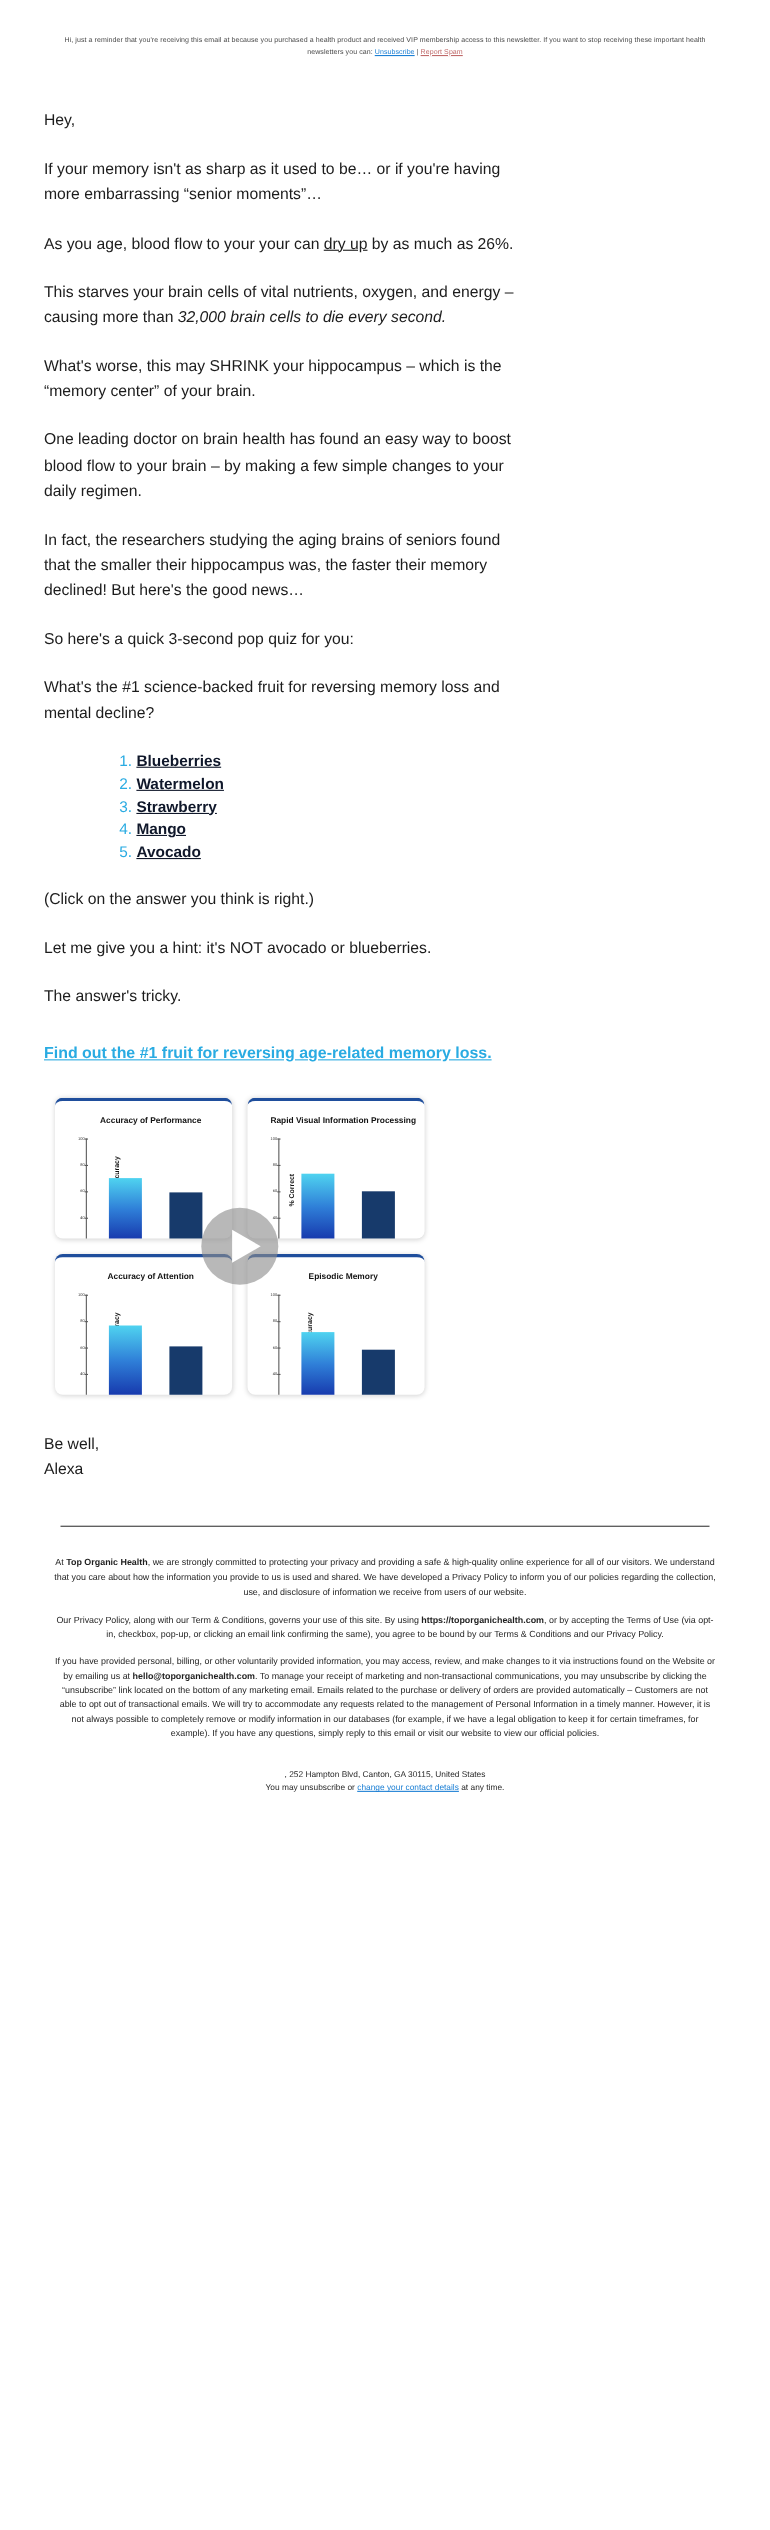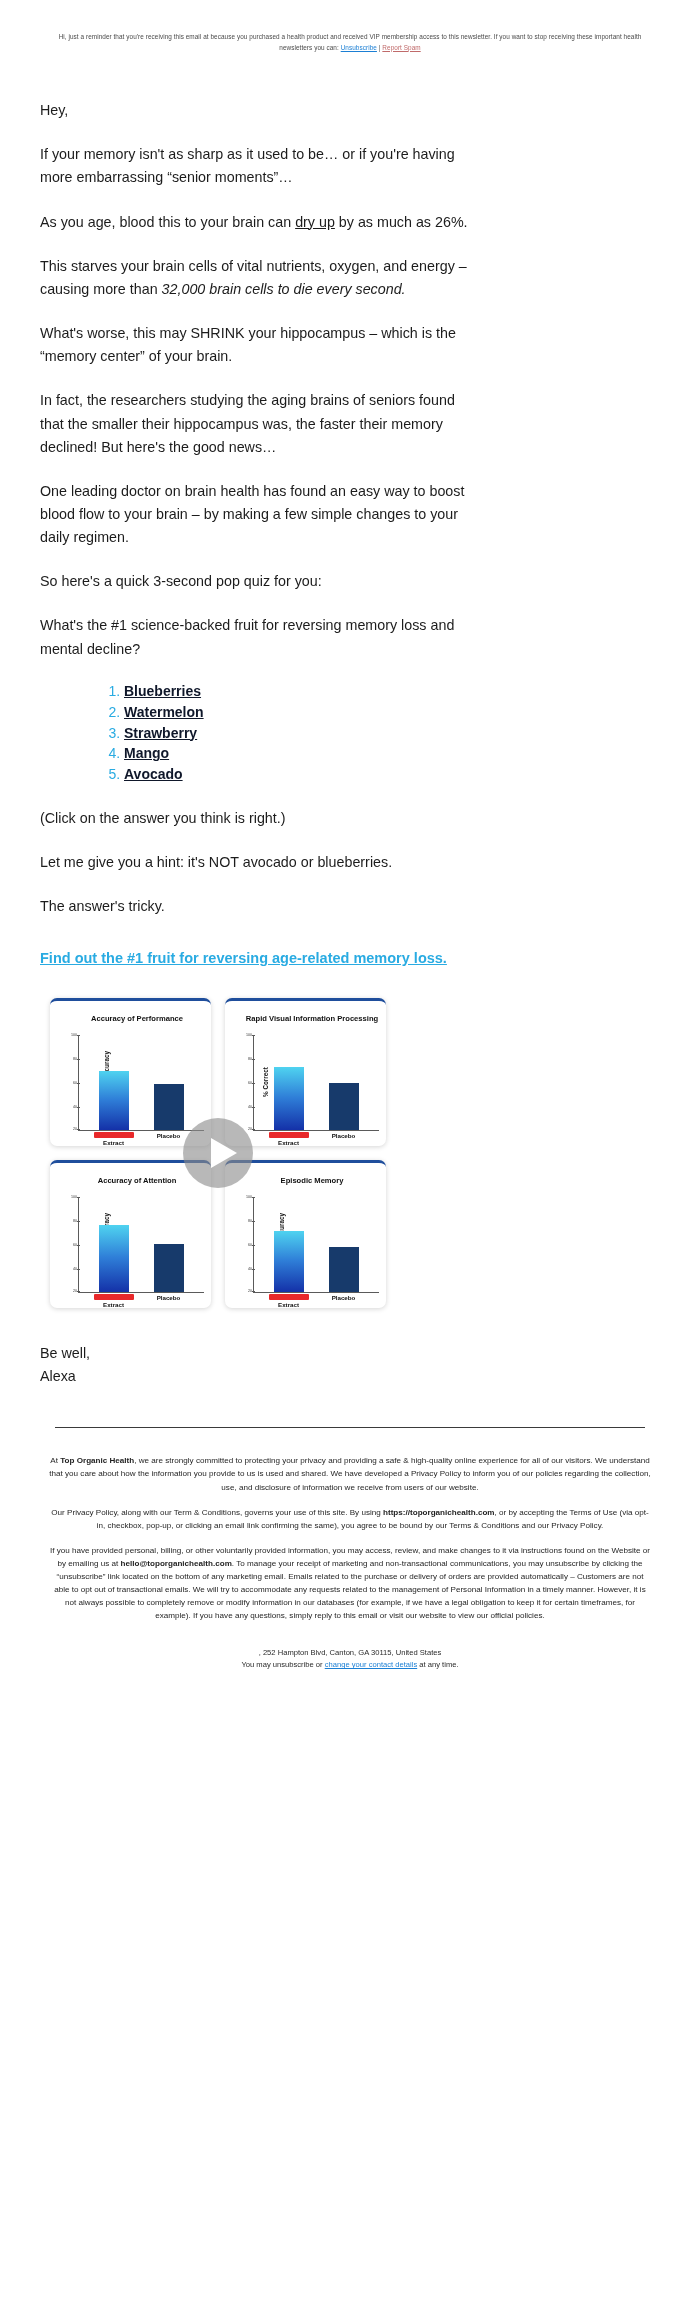--- a/index.html
+++ b/index.html
@@ -85,21 +85,21 @@
     display: grid;
     grid-template-columns: 1fr 1fr;
     grid-gap: 14px;
   }
   .chart-card {
     background: #ffffff;
     border-radius: 7px;
     box-shadow: 0 1px 5px rgba(0,0,0,0.17);
     border-top: 3px solid #1f4e9c;
     padding: 7px 7px 6px 6px;
-    height: 148px;
+    height: 128px;
     position: relative;
     overflow: hidden;
   }
   .chart-title {
     text-align: center;
     font-size: 7.6px;
     font-weight: bold;
     color: #111;
     line-height: 1.2;
     margin: 6px 0 0 14px;
@@ -239,30 +239,30 @@
   <span class="sep-pipe">|</span>
   <a href="#" class="spam">Report Spam</a>
 </div>
 
 <div class="content">
 
   <p class="copy first">Hey,</p>
   <p class="copy">If your memory isn't as sharp as it used to be… or if you're having more embarrassing “senior moments”…</p>
 
   <p class="copy">
-    <span>As you age, blood this to your brain can </span><span class="u">dry up</span><span> by as much as 26%.</span>
+    <span>As you age, blood flow to your your can </span><span class="u">dry up</span><span> by as much as 26%.</span>
   </p>
 
   <p class="copy">
     <span>This starves your brain cells of vital nutrients, oxygen, and energy – causing more than </span><span class="em">32,000 brain cells to die every second.</span>
   </p>
 
   <p class="copy">What's worse, this may SHRINK your hippocampus – which is the “memory center” of your brain.</p>
+  <p class="copy">One leading doctor on brain health has found an easy way to boost blood flow to your brain – by making a few simple changes to your daily regimen.</p>
   <p class="copy">In fact, the researchers studying the aging brains of seniors found that the smaller their hippocampus was, the faster their memory declined! But here's the good news…</p>
-  <p class="copy">One leading doctor on brain health has found an easy way to boost blood flow to your brain – by making a few simple changes to your daily regimen.</p>
   <p class="copy">So here's a quick 3-second pop quiz for you:</p>
   <p class="copy">What's the #1 science-backed fruit for reversing memory loss and mental decline?</p>
 
   <ol class="quiz">
     <li><a href="#">Blueberries</a></li>
     <li><a href="#">Watermelon</a></li>
     <li><a href="#">Strawberry</a></li>
     <li><a href="#">Mango</a></li>
     <li><a href="#">Avocado</a></li>
   </ol>

